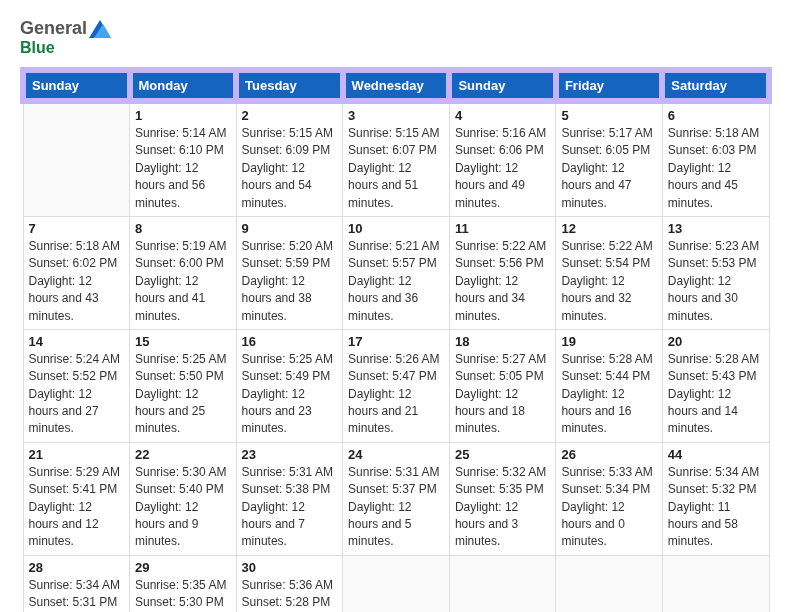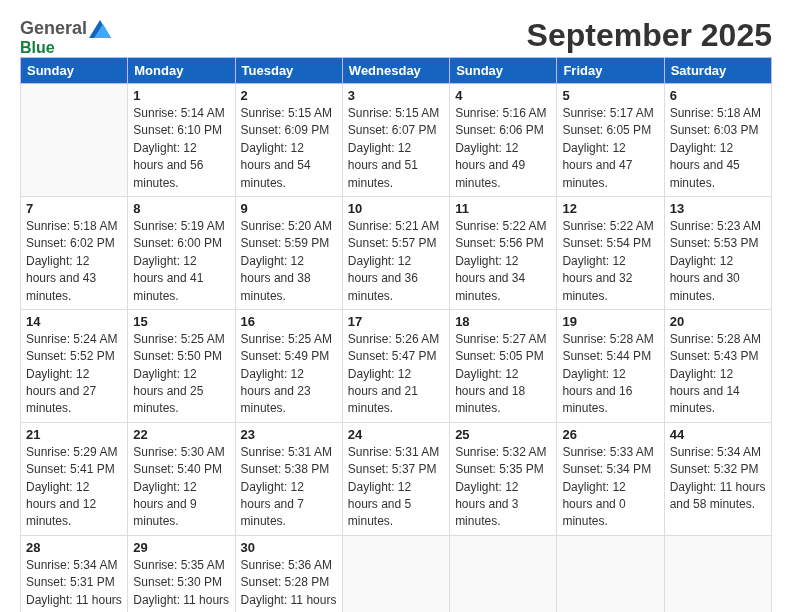--- a/index.html
+++ b/index.html
@@ -13,20 +13,21 @@
     .page {
       width: 792px;
       height: 612px;
       padding: 18px 20px 10px 20px;
       background: #fff;
     }
     .header {
       display: flex;
       justify-content: space-between;
       align-items: flex-start;
+      margin-bottom: 10px;
     }
     .logo {
       display: flex;
       flex-direction: column;
       align-items: flex-start;
     }
     .logo-text {
       display: flex;
       align-items: center;
       font-size: 18px;
@@ -57,21 +58,21 @@
       width: 100%;
       border-collapse: collapse;
       border: 1px solid #ccc;
     }
     .calendar th {
       background-color: #1565c0;
       color: white;
       text-align: left;
       padding: 5px 6px;
       font-size: 13px;
-      border: 1px solid #c4b5fd;
+      border: 6px solid #c4b5fd;
     }
     .calendar td {
       vertical-align: top;
       padding: 4px 5px;
       border: 1px solid #ddd;
       font-size: 10px;
       color: #333;
       width: 107px;
       height: 80px;
       background: #fff;
@@ -102,21 +103,20 @@
         <span class="logo-general">General</span>
         <svg class="logo-icon" viewBox="0 0 22 18">
           <polygon points="0,18 11,0 22,18" fill="#1565c0"></polygon>
           <polygon points="5,18 14,4 22,18" fill="#42a5f5"></polygon>
         </svg>
         <br>
       </div>
       <span class="logo-blue">Blue</span>
     </div>
     <div class="title-block">
-      <div class="month-title">September 2025</div>
     </div>
   </div>
 
   <table class="calendar">
     <thead>
       <tr>
         <th>Sunday</th>
         <th>Monday</th>
         <th>Tuesday</th>
         <th>Wednesday</th>

